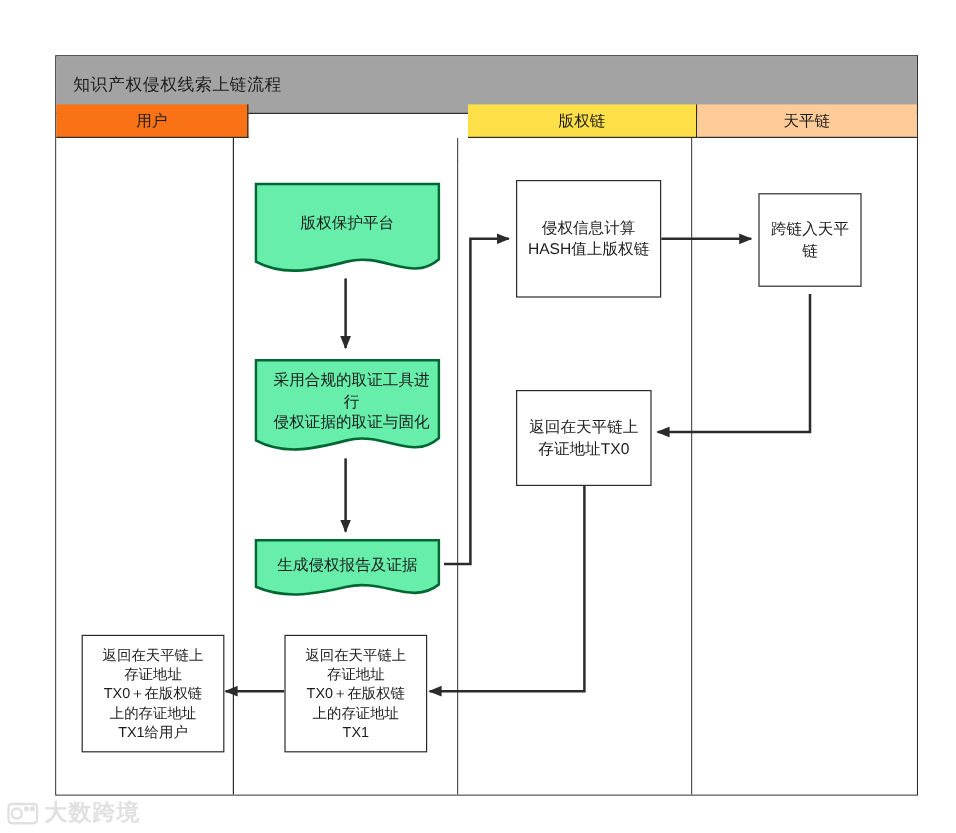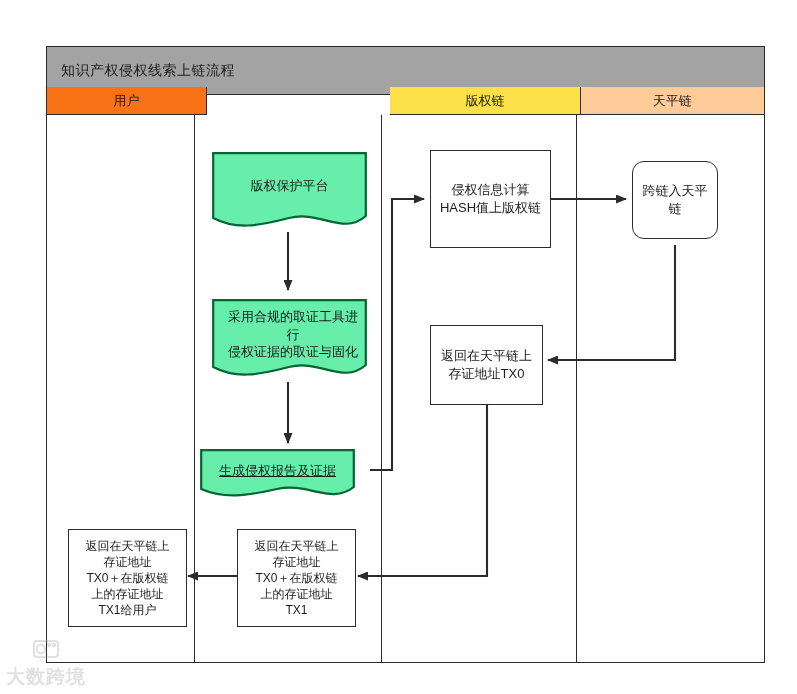--- a/index.html
+++ b/index.html
@@ -123,21 +123,20 @@
   
   #watermark {
     position: absolute;
     left: 6px;
     bottom: 4px;
     display: flex;
     align-items: center;
     gap: 5px;
     opacity: .30;
     z-index: 20;
-    flex-direction: column;
   }
   #watermark .wm-text {
     font-size: 19px;
     font-weight: bold;
     color: #9a9a9a;
     letter-spacing: 1px;
   }
 </style>
 </head>
 <body>
@@ -203,33 +202,33 @@
   </div>
 
   <div class="node doc" style="left:212px;top:299px;width:155px;height:83px;padding-left:13px;">
     <svg class="docbg" viewBox="0 0 155 83" preserveAspectRatio="none">
       <path d="M1.2,1.2 L153.8,1.2 L153.8,66 C131,86 108,60 77,68 C46,76 24,80 1.2,68 Z" fill="#66eeaa" stroke="#006633" stroke-width="2.2"></path>
     </svg>
     <span class="doclabel">采用合规的取证工具进行
 侵权证据的取证与固化</span>
   </div>
 
-  <div class="node doc" style="left:200px;top:449px;width:155px;height:52px;text-decoration:underline;">
+  <div class="node doc" style="left:212px;top:449px;width:155px;height:52px;">
     <svg class="docbg" viewBox="0 0 155 52" preserveAspectRatio="none">
       <path d="M1.2,1.2 L153.8,1.2 L153.8,38 C131,56 108,33 77,40 C46,47 24,50 1.2,40 Z" fill="#66eeaa" stroke="#006633" stroke-width="2.2"></path>
     </svg>
     <span class="doclabel" style="padding-bottom:8px;">生成侵权报告及证据</span>
   </div>
 
   <div class="node rect" style="left:430px;top:150px;width:121px;height:98px;">
     <span>侵权信息计算
 HASH值上版权链</span>
   </div>
 
-  <div class="node rect" style="left:632px;top:161px;width:86px;height:78px;border-radius:12px;">
+  <div class="node rect" style="left:632px;top:161px;width:86px;height:78px;">
     <span>跨链入天平
 链</span>
   </div>
 
   <div class="node rect" style="left:430px;top:325px;width:113px;height:80px;">
     <span>返回在天平链上
 存证地址TX0</span>
   </div>
 
   <div class="node rect" style="left:237px;top:529px;width:119px;height:98px;font-size:12px;">

